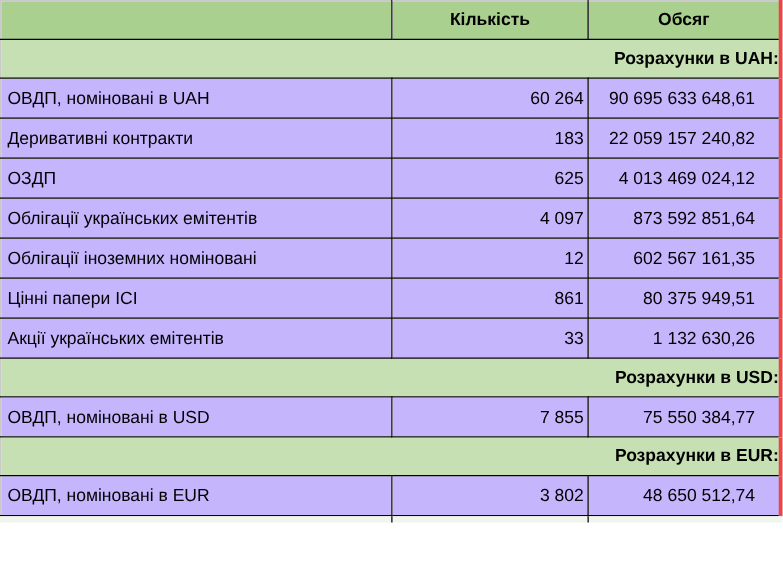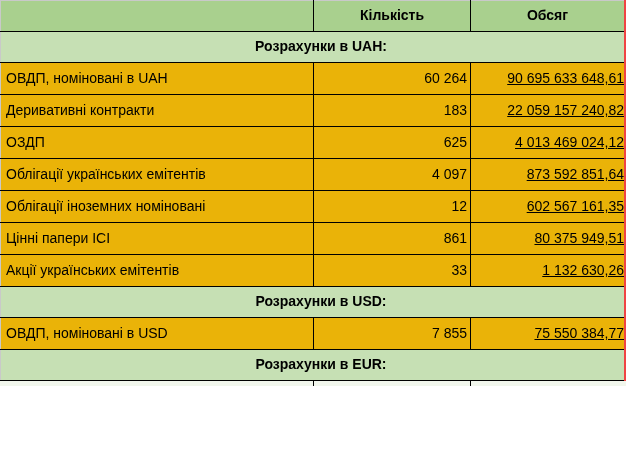--- a/index.html
+++ b/index.html
@@ -24,39 +24,39 @@
     font-size:14px;
     line-height:1.1;
     padding:0;
     white-space:nowrap;
     overflow:hidden;
     vertical-align:middle;
   }
   
   .settlements tr:first-child th{border-top:1px solid var(--outer);}
   .settlements .c1,.settlements .full{border-left:1px solid var(--outer);}
-  .settlements .c3,.settlements .full{border-right:5px solid #ef4444;}
+  .settlements .c3,.settlements .full{border-right:7px solid #ef4444;}
 
   .settlements thead th{
     background:var(--header-bg);
     font-weight:bold;
     height:30px;
     text-align:center;
   }
   tr.section td{
     background:var(--section-bg);
     font-weight:bold;
-    text-align:center;
+    text-align:right;
     padding-left:17px;
     height:30px;
   }
-  tr.data td{height:31px;background:#eab308;}
+  tr.data td{height:31px;background:#c4b5fd;}
   tr.data td.c1{text-align:left;padding-left:5px;}
   tr.data td.c2{text-align:right;padding-right:3px;}
-  tr.data td.c3{text-align:right;padding-right:0;text-decoration:underline;}
+  tr.data td.c3{text-align:right;padding-right:19px;}
 
   .next-row-sliver{
     position:relative;
     width:626px;height:5px;
     background:#f1f6ec;
   }
   .next-row-sliver .stub{
     position:absolute;top:0;width:1px;height:5px;background:#000;
   }
   .stub.s1{left:313px;}
@@ -121,19 +121,24 @@
       <td class="full" colspan="3">Розрахунки в USD:</td>
     </tr>
     <tr class="data">
       <td class="c1">ОВДП, номіновані в USD</td>
       <td class="c2">7 855</td>
       <td class="c3">75 550 384,77</td>
     </tr>
     <tr class="section">
       <td class="full" colspan="3">Розрахунки в EUR:</td>
     </tr>
+    <tr class="data">
+      <td class="c1">ОВДП, номіновані в EUR</td>
+      <td class="c2">3 802</td>
+      <td class="c3">48 650 512,74</td>
+    </tr>
   </tbody>
 </table>
 
 <div class="next-row-sliver">
   <span class="stub s1"></span>
   <span class="stub s2"></span>
 </div>
 
 </body></html>

